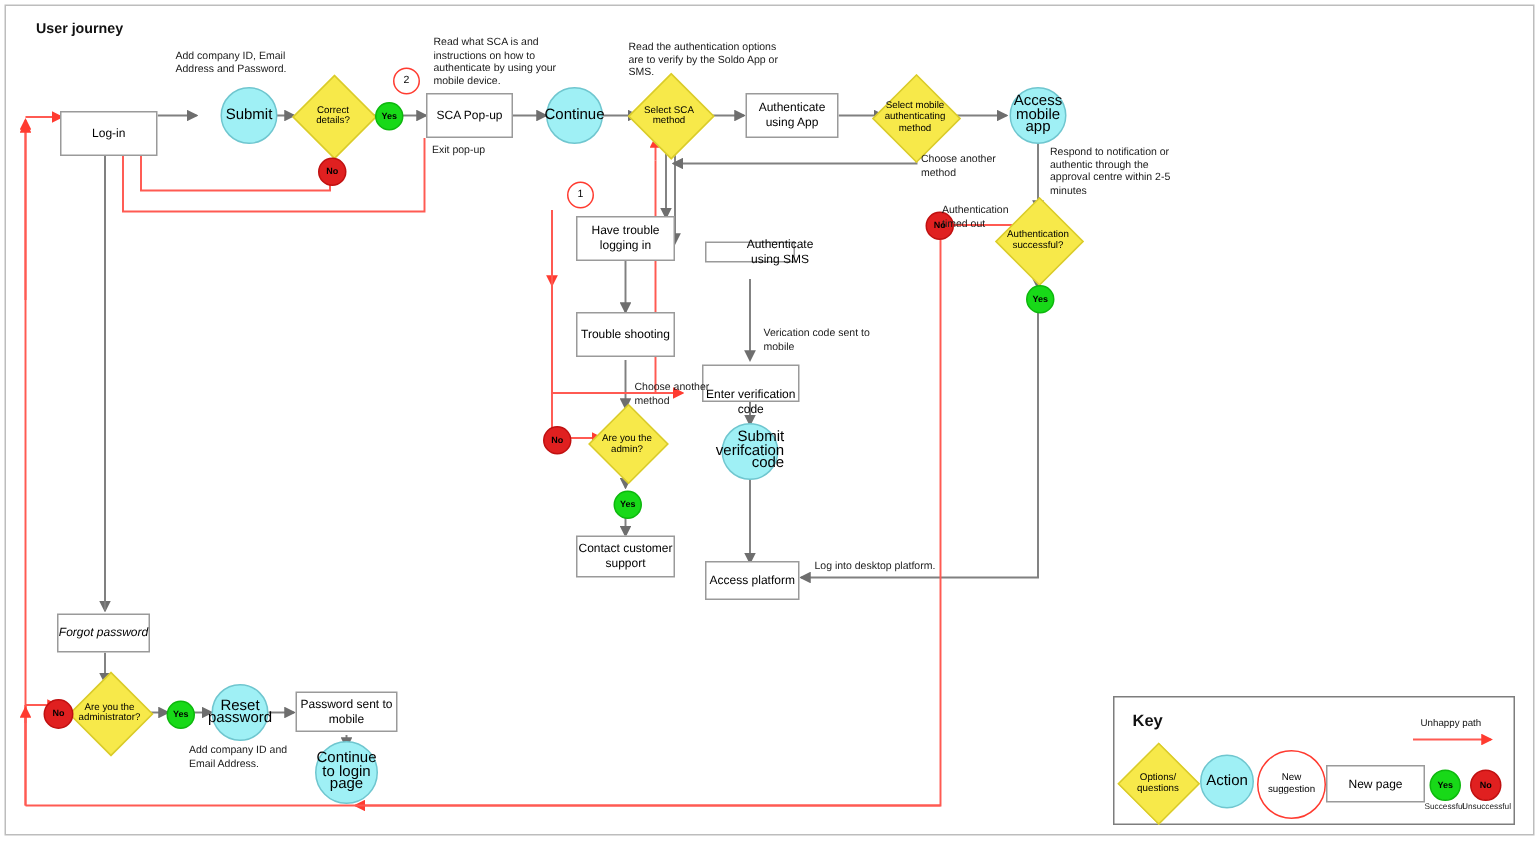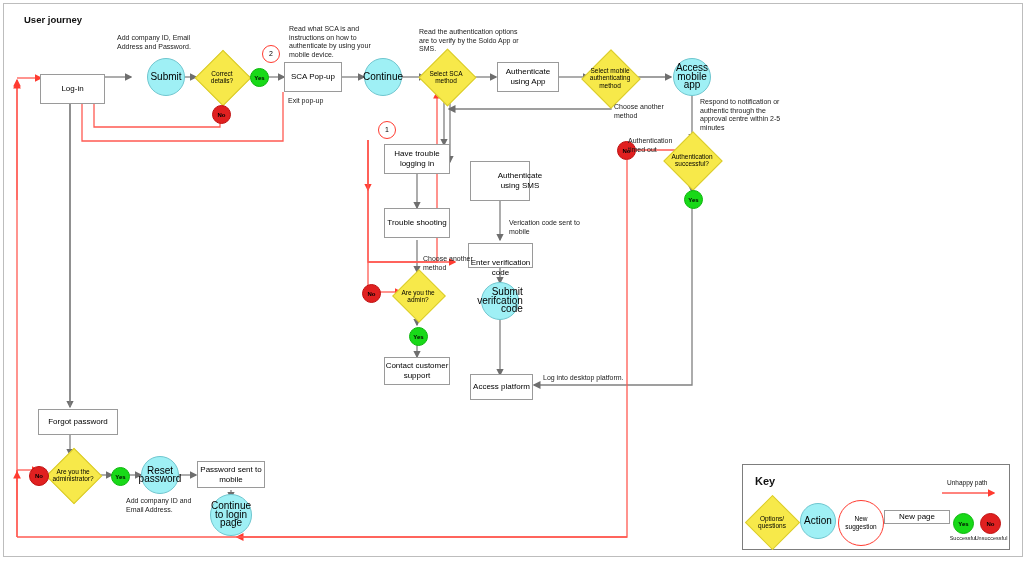--- a/index.html
+++ b/index.html
@@ -166,29 +166,29 @@
     <div class="diamond-shape" style="left:4px;top:5px;width:36px;height:36px;"></div>
     <div class="diamond-label">Are you the admin?</div>
   </div>
 
   <div class="pill no" style="left:362px;top:284px;width:17px;height:17px;">No</div>
 
   <div class="pill yes" style="left:409px;top:327px;width:17px;height:17px;">Yes</div>
 
   <div class="node rect" style="left:384px;top:357px;width:66px;height:28px;">Contact customer support</div>
 
-  <div class="node rect" style="left:470px;top:161px;width:60px;height:40px;padding-left:40px;">Authenticate using SMS</div>
+  <div class="node rect" style="left:470px;top:161px;width:60px;height:14px;padding-left:40px;">Authenticate using SMS</div>
 
   <div class="node rect toptext" style="left:468px;top:243px;width:65px;height:25px;">Enter verification code</div>
 
   <div class="node circle" style="left:481px;top:282px;width:38px;height:38px;text-align:right;">Submit verifcation code</div>
 
   <div class="node rect" style="left:470px;top:374px;width:63px;height:26px;">Access platform</div>
 
-  <div class="node rect" style="left:38px;top:409px;width:80px;height:26px;">Forgot password</div>
+  <div class="node rect" style="left:38px;top:409px;width:62px;height:26px;font-style:italic;">Forgot password</div>
 
   <div class="diamond-wrap" style="left:47px;top:450px;width:52px;height:50px;">
     <div class="diamond-shape" style="left:7px;top:6px;width:38px;height:38px;"></div>
     <div class="diamond-label">Are you the administrator?</div>
   </div>
 
   <div class="pill no" style="left:29px;top:466px;width:18px;height:18px;">No</div>
 
   <div class="pill yes" style="left:111px;top:467px;width:17px;height:17px;">Yes</div>
 
@@ -226,21 +226,21 @@
 
   <div class="diamond-wrap" style="left:750px;top:500px;width:44px;height:44px;">
     <div class="diamond-shape" style="left:3px;top:3px;width:37px;height:37px;"></div>
     <div class="diamond-label">Options/ questions</div>
   </div>
 
   <div class="node circle" style="left:800px;top:503px;width:36px;height:36px;">Action</div>
 
   <div class="sugg" style="left:838px;top:500px;width:44px;height:44px;font-size:6.5px;line-height:8px;">New suggestion</div>
 
-  <div class="node rect" style="left:884px;top:510px;width:66px;height:14px;">New page</div>
+  <div class="node rect" style="left:884px;top:510px;width:66px;height:25px;">New page</div>
 
   <div class="pill yes" style="left:953px;top:513px;width:19px;height:19px;">Yes</div>
   <div class="keysmall" style="left:944px;top:535px;width:38px;">Successful</div>
 
   <div class="pill no" style="left:980px;top:513px;width:19px;height:19px;">No</div>
   <div class="keysmall" style="left:971px;top:535px;width:40px;">Unsuccessful</div>
 
 </div>
 
 </body></html>

